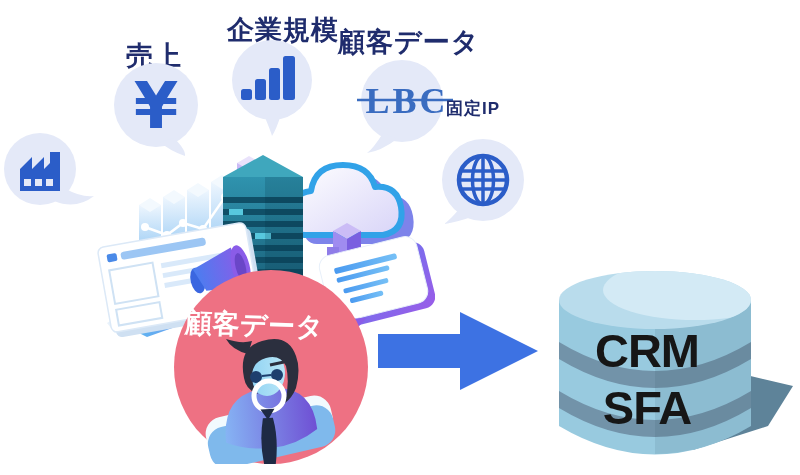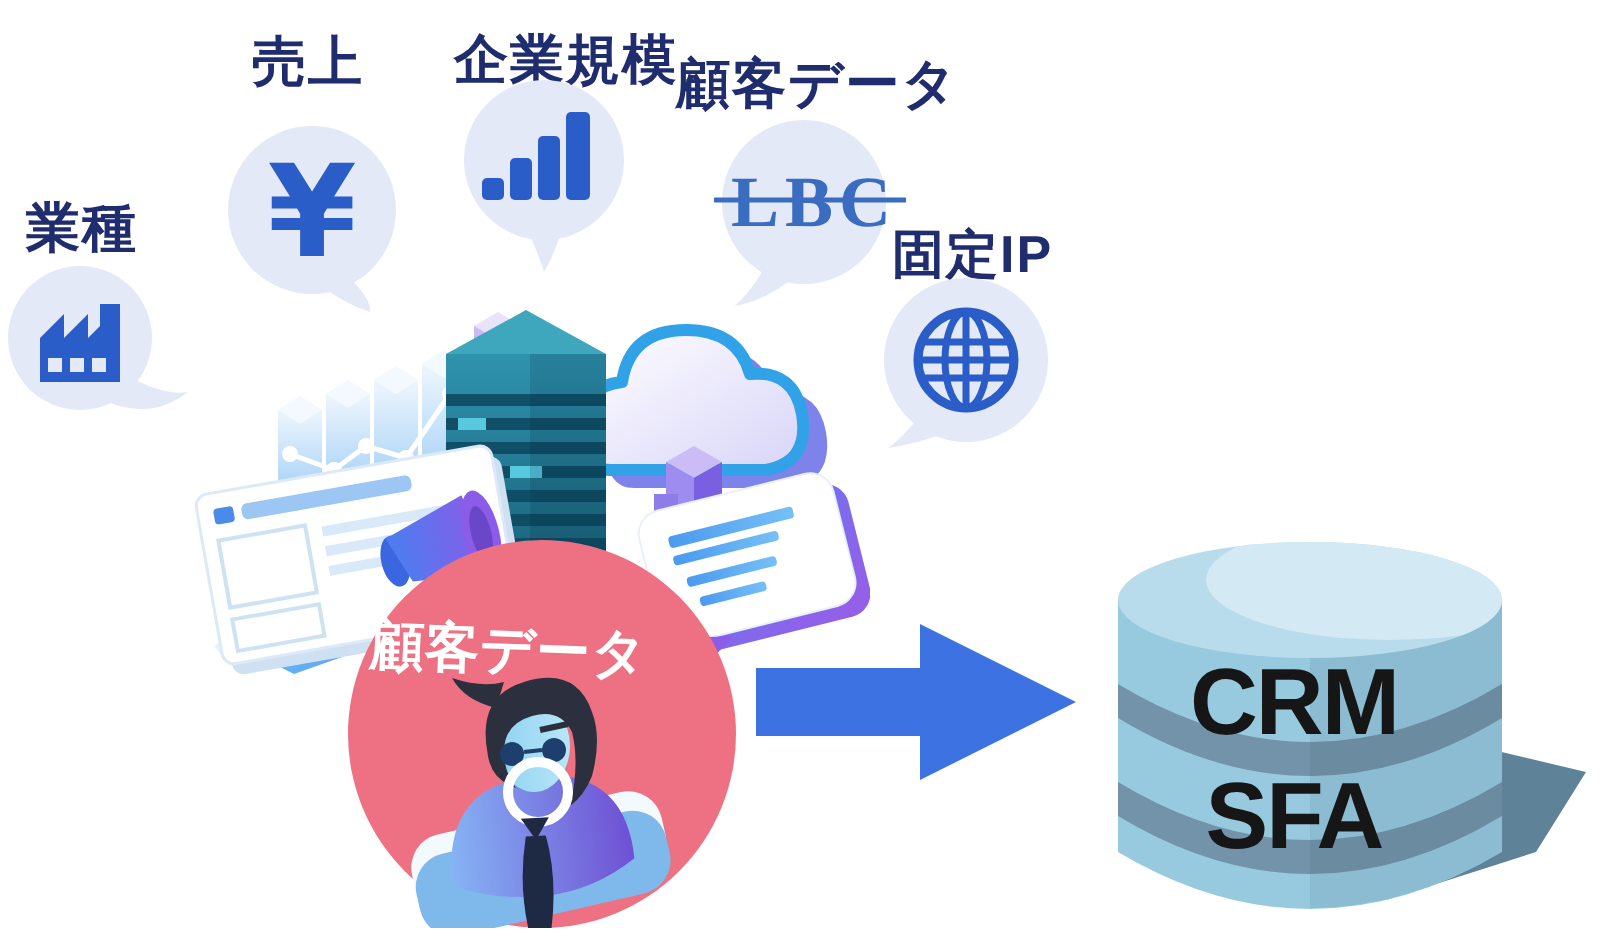--- a/index.html
+++ b/index.html
@@ -6,24 +6,24 @@
   .canvas{
     position:relative;width:800px;height:475px;background:#fff;overflow:hidden;
     font-family:"Liberation Sans","DejaVu Sans",sans-serif;
   }
   .abs{position:absolute;}
   .bubble-label{
     position:absolute;font-weight:700;color:var(--label-text,#1f2c6d);
     letter-spacing:1px;white-space:nowrap;font-size:27px;line-height:1.05;
   }
   .label-industry{left:13px;top:100px;}
-  .label-sales{left:126px;top:17px;}
+  .label-sales{left:126px;top:44px;font-family:Liberation Mono, monospace;}
   .label-company-size{left:227px;top:16px;}
   .label-unified-code{left:338px;top:28px;}
-  .label-fixed-ip{left:446px;top:114px;font-size:26px;}
+  .label-fixed-ip{left:446px;top:100px;font-size:17px;}
   .fill-bubble{fill:var(--bubble-fill,#e4e9f8);}
   .fill-icon{fill:var(--icon-blue,#2b5dc8);}
   .stroke-icon{stroke:var(--icon-blue,#2b5dc8);fill:none;}
   .pink-circle{
     left:174px;top:270px;width:194px;height:194px;border-radius:50%;
     background:var(--pink-circle,#ee7183);
   }
   .customer-label{
     position:absolute;left:11px;top:37px;color:#fff;font-weight:700;
     font-size:27px;letter-spacing:.5px;white-space:nowrap;transform:rotate(2deg);
@@ -219,21 +219,20 @@
       <circle cx="95" cy="126" r="15" fill="none" stroke="#ffffff" stroke-width="5"></circle>
 
       <g fill="#1e2a44" transform="rotate(-3 94 150)">
         <polygon points="87,139 101,139 94,150"></polygon>
         <path d="M89 148 Q84 172 88 195 L99 197 Q104 170 99 148 Z"></path>
       </g>
     </svg>
     <div class="customer-label">顧客データ</div>
   </div>
 
-  <div class="bubble-label label-industry">業種</div>
   <svg class="abs" style="left:2px;top:130px;" width="96" height="78" viewBox="0 0 96 78">
     <circle class="fill-bubble" cx="38" cy="39" r="36"></circle>
     <path class="fill-bubble" d="M62 58 Q80 68 92 66 Q74 80 52 71 Z"></path>
     <g transform="translate(16,19)">
       <path class="fill-icon" d="M2 42 V20 L14 8 V20 L26 8 V20 L32 14 V3 H42 V42 Z"></path>
       <g fill="#e4e9f8">
         <rect x="6" y="30" width="7" height="7"></rect>
         <rect x="17" y="30" width="7" height="7"></rect>
         <rect x="28" y="30" width="7" height="7"></rect>
       </g>

